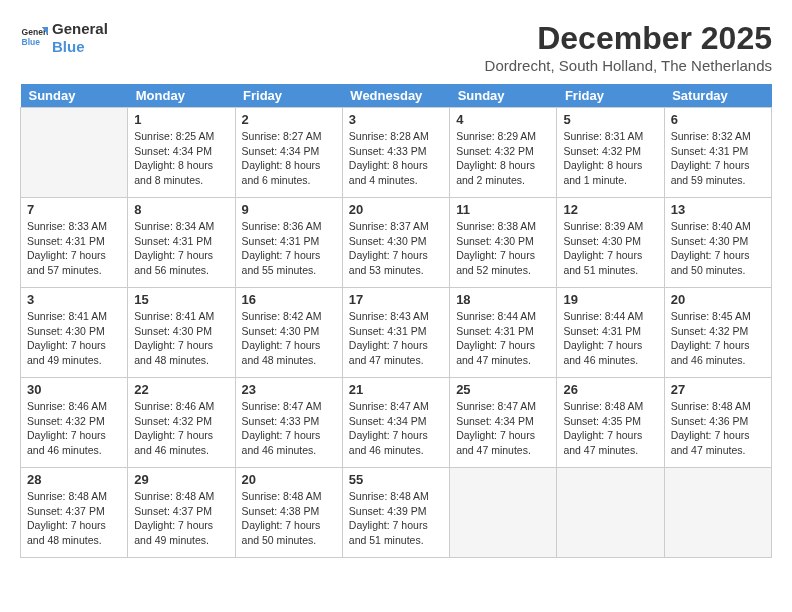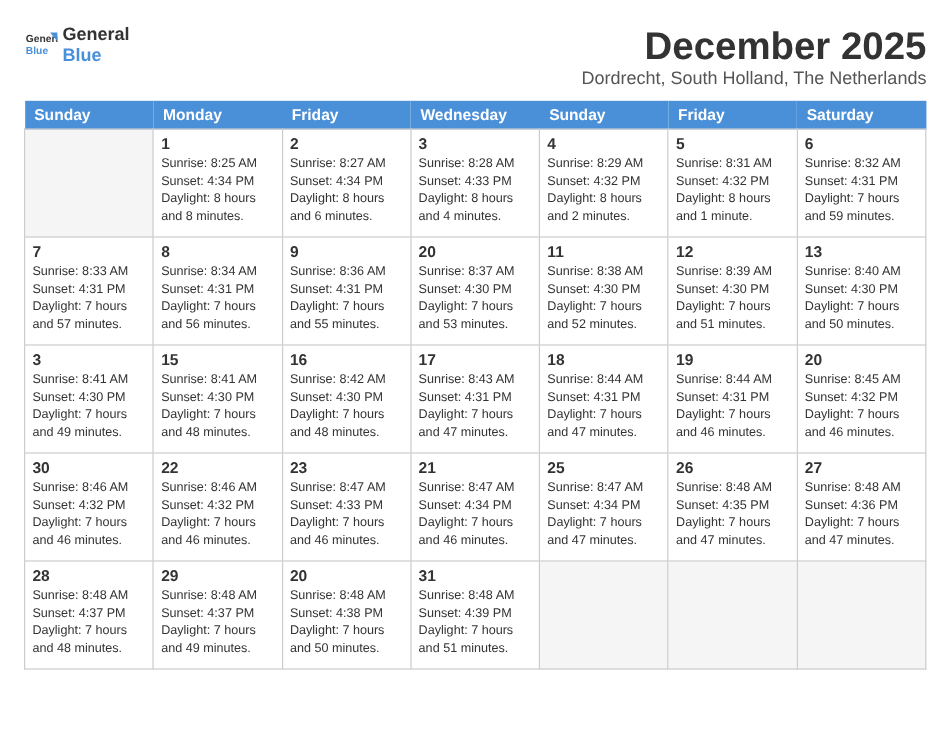--- a/index.html
+++ b/index.html
@@ -306,21 +306,21 @@
           </div>
         </td>
         <td>
           <div class="cell-content">
             <div class="day-num">20</div>
             <div class="day-info">Sunrise: 8:48 AM<br>Sunset: 4:38 PM<br>Daylight: 7 hours and 50 minutes.</div>
           </div>
         </td>
         <td>
           <div class="cell-content">
-            <div class="day-num">31</div>
+            <div class="day-num">55</div>
             <div class="day-info">Sunrise: 8:48 AM<br>Sunset: 4:39 PM<br>Daylight: 7 hours and 51 minutes.</div>
           </div>
         </td>
         <td class="empty-cell"></td>
         <td class="empty-cell"></td>
         <td class="empty-cell"></td>
       </tr>
     </tbody>
 </table>
 

